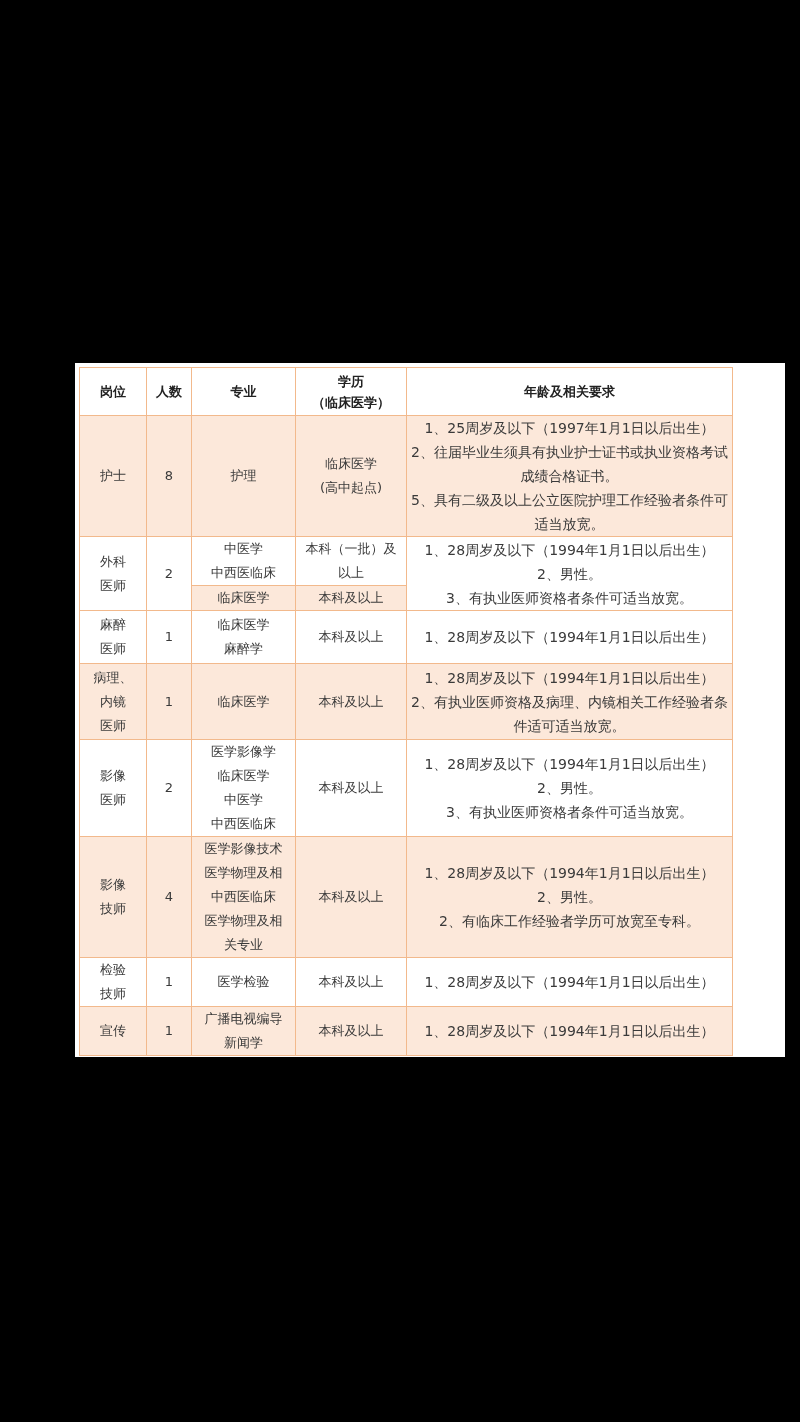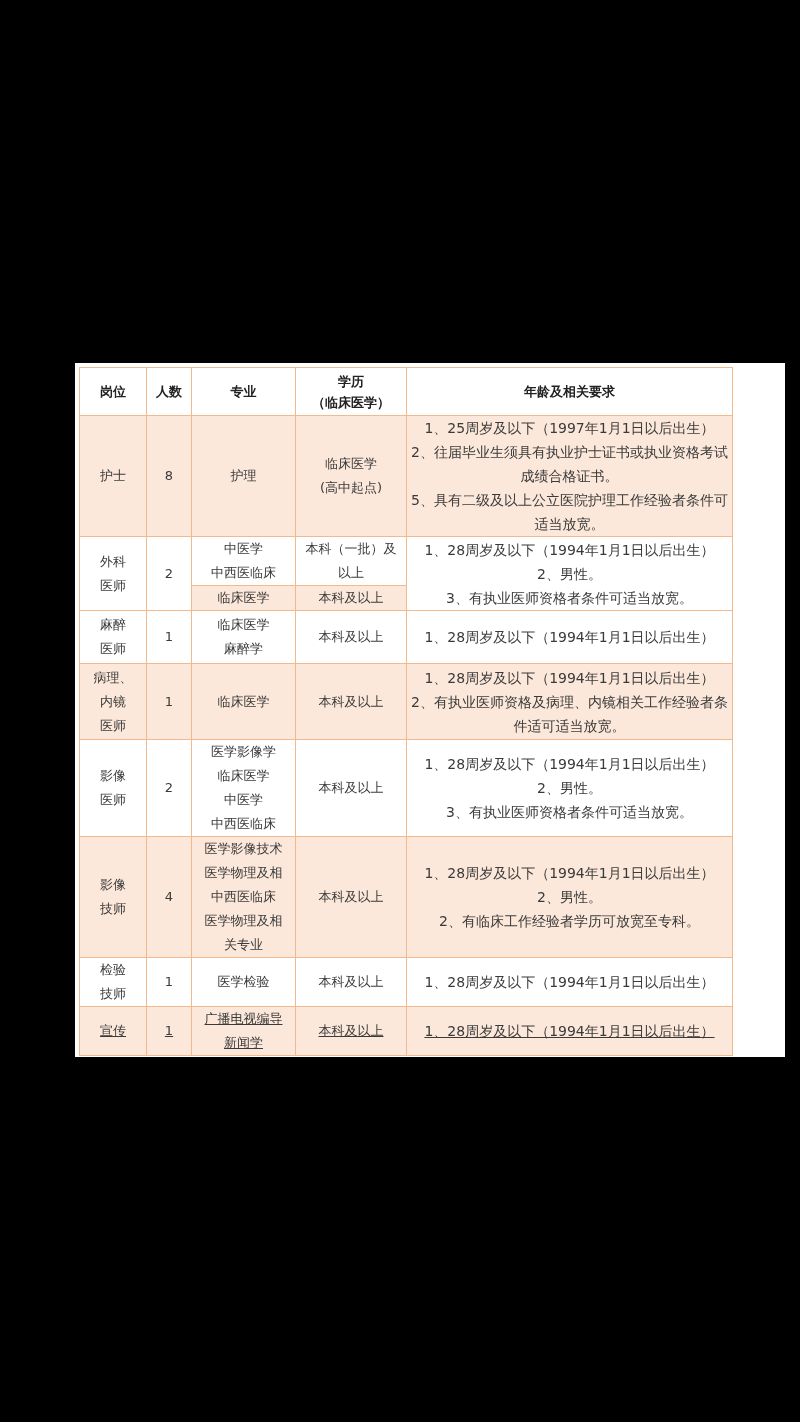--- a/index.html
+++ b/index.html
@@ -201,21 +201,21 @@
           <span class="line">医学检验</span>
         </td>
         <td>
           <span class="line">本科及以上</span>
         </td>
         <td class="req">
           <span class="line">1、28周岁及以下（1994年1月1日以后出生）</span>
         </td>
       </tr>
 
-      <tr class="shade" style="height:47px;text-decoration:underline;">
+      <tr class="shade" style="height:47px;">
         <td>
           <span class="line">宣传</span>
         </td>
         <td>1</td>
         <td>
           <span class="line">广播电视编导</span>
           <span class="line">新闻学</span>
         </td>
         <td>
           <span class="line">本科及以上</span>

